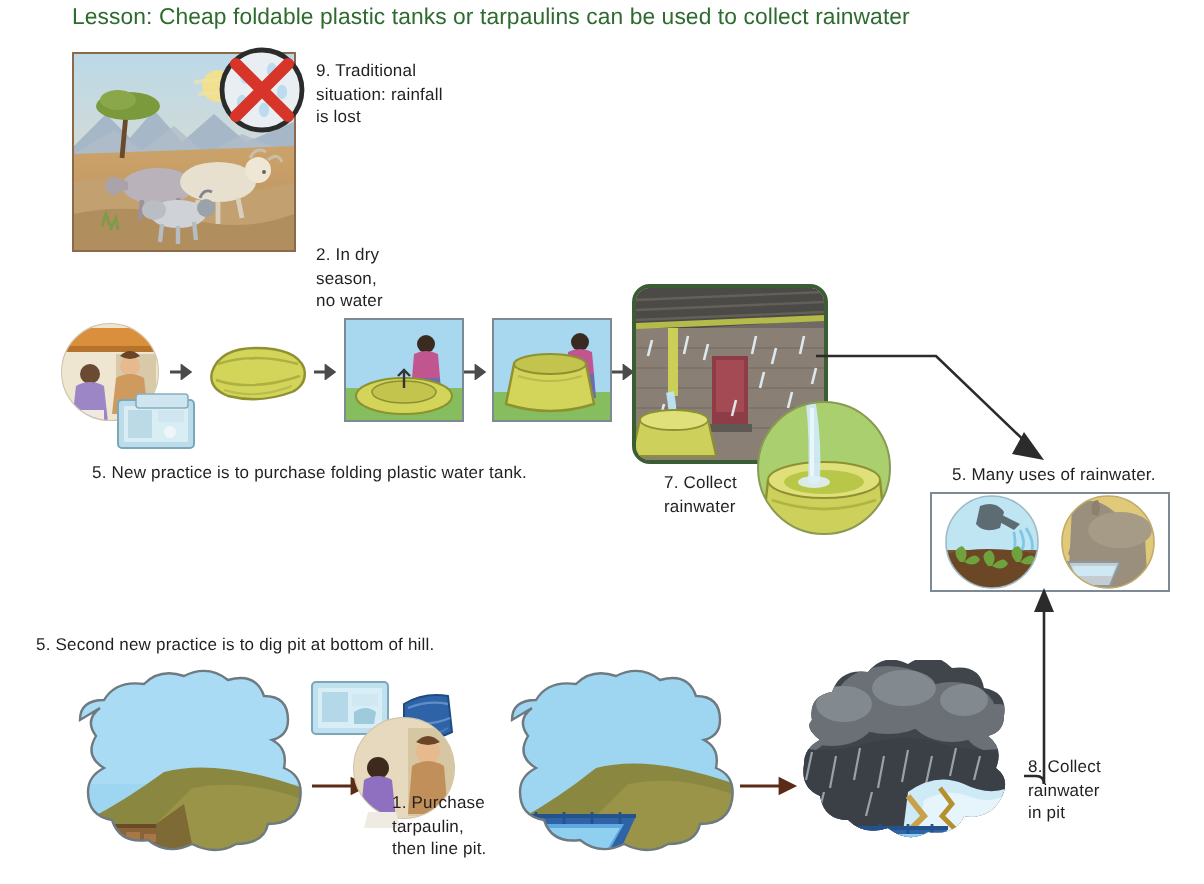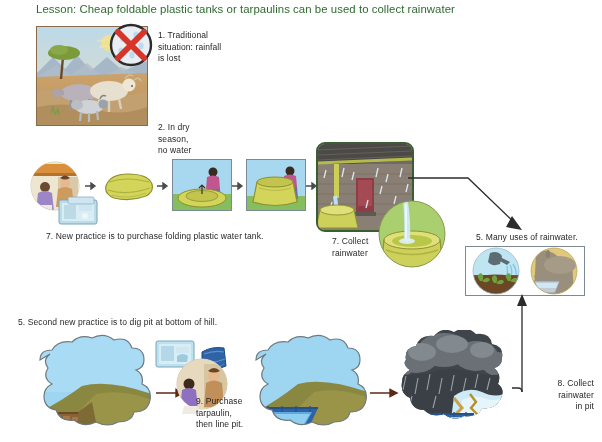--- a/index.html
+++ b/index.html
@@ -97,21 +97,21 @@
         <ellipse cx="15" cy="16" rx="3" ry="4"></ellipse>
         <ellipse cx="28" cy="13" rx="2.6" ry="3.6"></ellipse>
         <ellipse cx="33" cy="24" rx="2.6" ry="3.6"></ellipse>
         <ellipse cx="13" cy="29" rx="2.6" ry="3.6"></ellipse>
         <ellipse cx="24" cy="33" rx="2.6" ry="3.6"></ellipse>
       </g>
       <path d="M10 10 L36 36 M36 10 L10 36" stroke="#d7342a" stroke-width="6" stroke-linecap="round"></path>
     </svg>
   </div>
 
-  <div class="cap" style="left:158px;top:30px;width:80px;">1. Traditional
+  <div class="cap" style="left:158px;top:30px;width:80px;">9. Traditional
 situation: rainfall
 is lost</div>
   <div class="cap" style="left:158px;top:90px;width:80px;margin-top:32px;">2. In dry
 season,
 no water</div>
 
   <div class="abs" style="left:28px;top:161px;">
     <svg width="54" height="56" viewBox="0 0 54 56">
       <defs>
           <clipPath id="cc3">
@@ -201,21 +201,21 @@
       <path d="M12 28 q16 5 32 0" stroke="#b9bb4e" stroke-width="1" fill="none"></path>
     </svg>
   </div>
 
   <div class="abs" style="left:306px;top:182px;">
     <svg width="12" height="8" viewBox="0 0 12 8">
         <path d="M0 4 h7 M6 1 l4 3 l-4 3z" stroke="#4b4b4b" stroke-width="1.4" fill="#4b4b4b"></path>
       </svg>
   </div>
 
-  <div class="cap" style="left:46px;top:231px;width:230px;">7. New practice is to purchase folding plastic water tank.</div>
+  <div class="cap" style="left:46px;top:231px;width:230px;">5. New practice is to purchase folding plastic water tank.</div>
 
   <div class="panel rounded" style="left:316px;top:142px;width:94px;height:86px;">
     <svg width="94" height="86" viewBox="0 0 94 86">
       <rect width="94" height="86" fill="#6f6a63"></rect>
 
       <path d="M0 0 L94 0 L94 16 L0 22 Z" fill="#4c4a46"></path>
       <path d="M0 6 L94 2 M0 11 L94 7 M0 16 L94 12" stroke="#63605a" stroke-width="1.2"></path>
 
       <rect y="20" width="94" height="66" fill="#8a7f74"></rect>
       <g stroke="#7b7066" stroke-width="0.8">
@@ -410,21 +410,21 @@
         <path d="M36 25 q8 -5 16 0 l2 24 h-20z" fill="#c08f5a"></path>
         <path d="M38 13 q6 -6 12 0 q-6 3 -12 0z" fill="#6b4326"></path>
         <circle cx="19" cy="26" r="5.5" fill="#3d2a1c"></circle>
         <path d="M12 32 q7 -4 14 0 l2 20 h-18z" fill="#8f6fc0"></path>
       </g>
 
       <path d="M14 48 h14 l2 8 h-18z" fill="#f0ebe2"></path>
     </svg>
   </div>
 
-  <div class="cap" style="left:196px;top:396px;width:76px;">9. Purchase
+  <div class="cap" style="left:196px;top:396px;width:76px;">1. Purchase
 tarpaulin,
 then line pit.</div>
 
   <div class="abs" style="left:238px;top:334px;">
     <svg width="140" height="104" viewBox="0 0 140 104">
       <defs>
         <clipPath id="blob7">
           <path d="M18 26 q0 -10 12 -10 q6 -10 20 -8 q8 -8 20 -4 q12 -6 22 2 q14 -4 18 8 q12 0 12 12
                    q0 8 -8 10 q8 4 6 14 q10 4 8 16 q-2 12 -16 12 q-2 10 -16 10 q-10 6 -22 0
                    q-12 6 -22 -2 q-14 2 -18 -10 q-12 -2 -12 -14 q0 -8 8 -12 q-10 -6 -4 -16 q-6 -8 2 -14z"></path>
@@ -495,17 +495,17 @@
         <path d="M12 87 h64 l-8 16 h-54z" fill="#8fd0f0"></path>
         <path d="M16 90 h56 l-6 11 h-48z" fill="#b6e3f7"></path>
         <g stroke="#24528d" stroke-width="1.4">
           <path d="M20 82 v5 M34 82 v5 M48 82 v5 M62 82 v5 M74 82 v5"></path>
         </g>
         <path d="M6 84 h76" stroke="#24528d" stroke-width="2" fill="none"></path>
       </g>
     </svg>
   </div>
 
-  <div class="cap" style="left:514px;top:378px;width:80px;text-align:right;">8. Collect
+  <div class="cap" style="left:514px;top:378px;width:80px;">8. Collect
 rainwater
 in pit</div>
 
 </div>
 
 </body></html>

